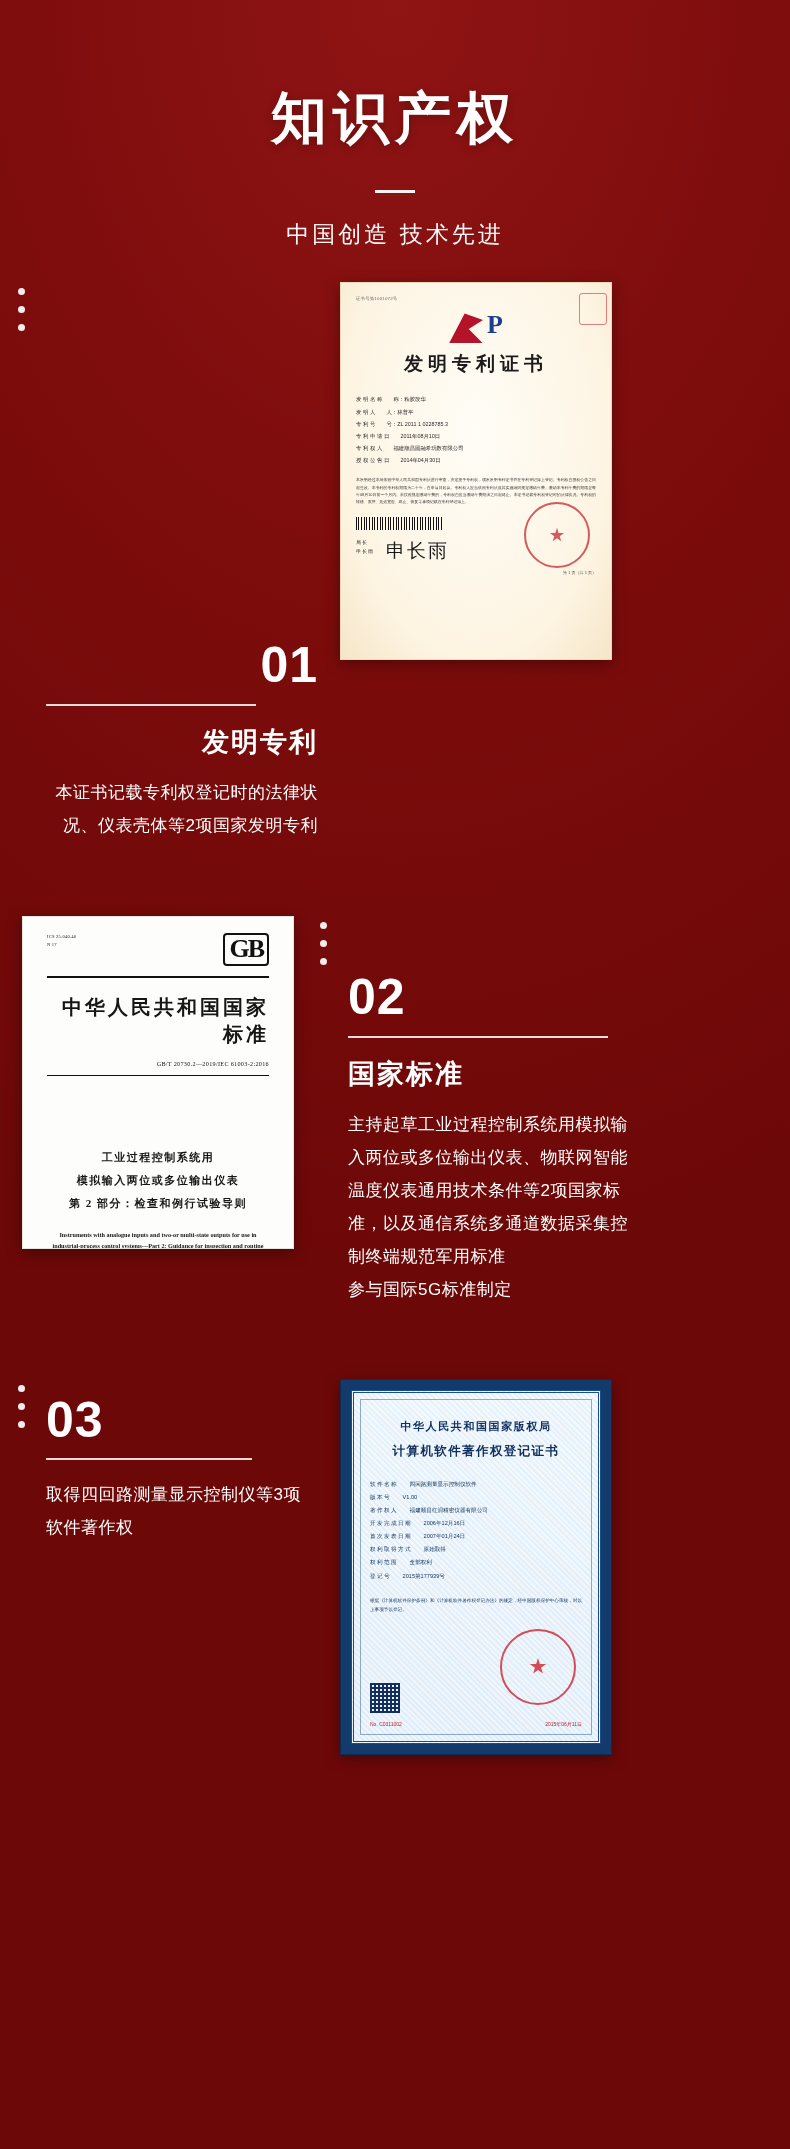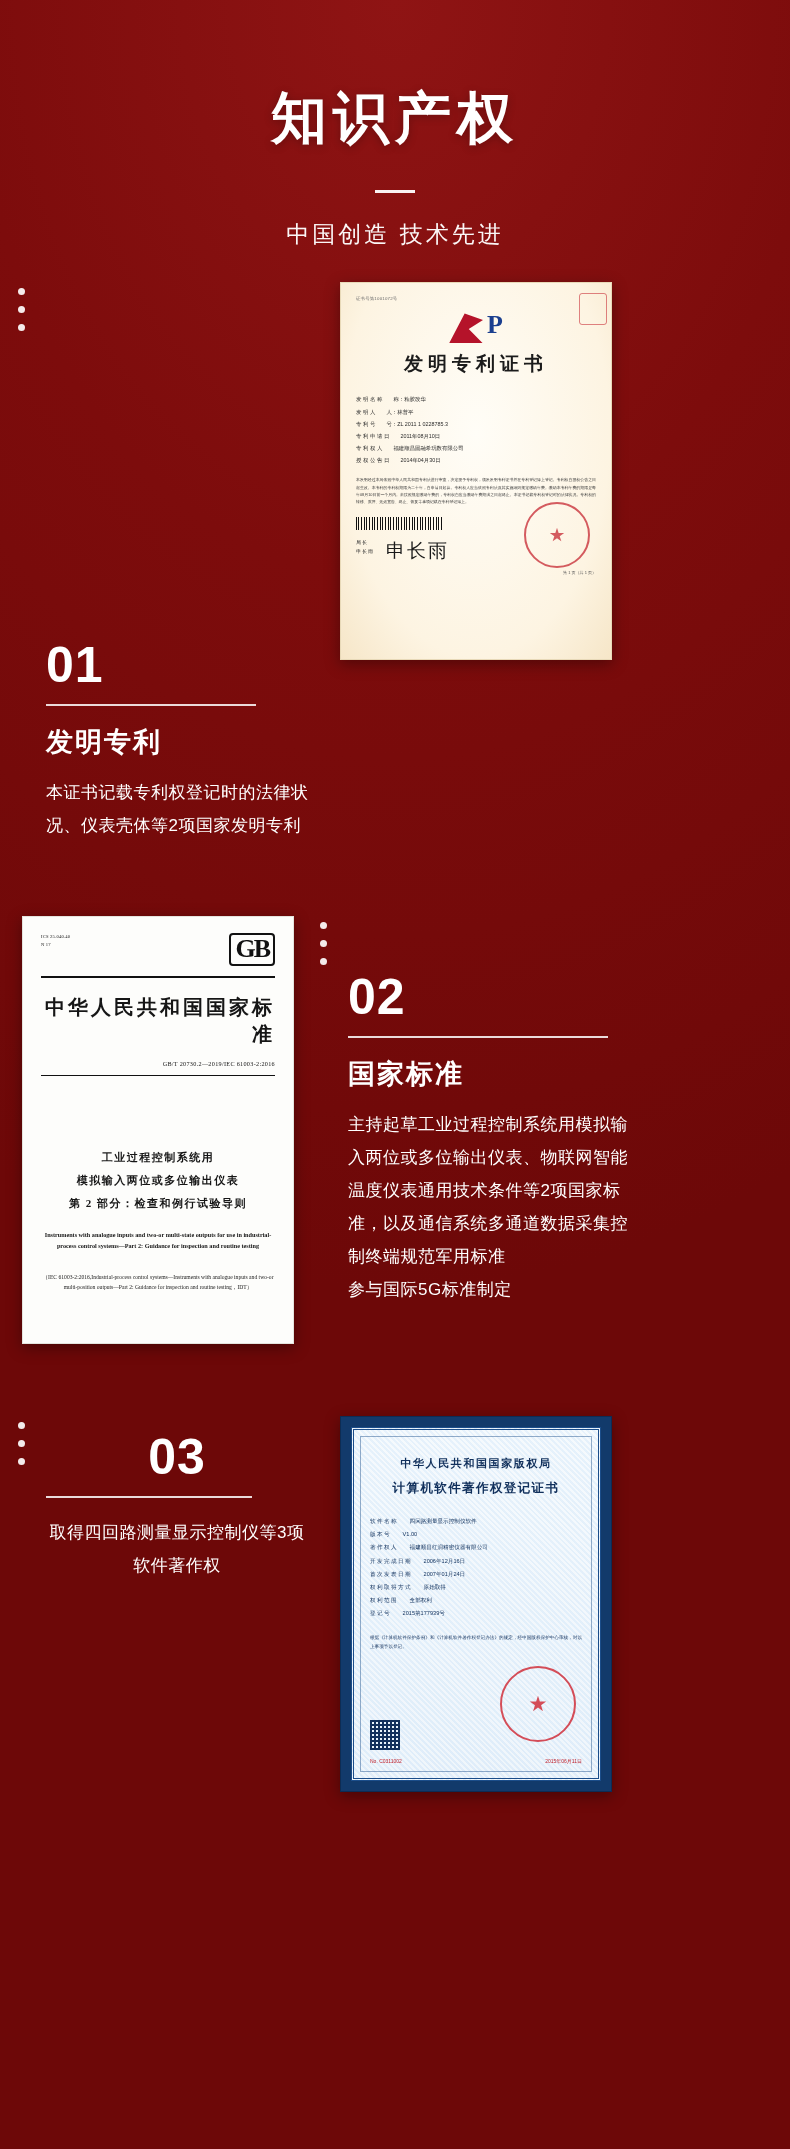--- a/index.html
+++ b/index.html
@@ -116,20 +116,21 @@
     position: relative;
   }
 
   
   .s1 { padding-top: 32px; }
   .s1 .txt {
     width: 300px;
     margin-left: 18px;
     padding-left: 28px;
     padding-top: 360px;
+    text-align: right;
   }
   .s1 .num-rule { width: 210px; }
   .cert-patent {
     width: 272px;
     height: 378px;
     margin-left: 22px;
     margin-top: 0;
     padding: 13px 15px 10px 15px;
     background:
       radial-gradient(ellipse at 50% 40%, #fffdf7 0%, #fdf4e2 70%, #f6e6c8 100%);
@@ -249,23 +250,23 @@
     height: 30px;
     border: 1px solid #c4202b;
     border-radius: 3px;
     opacity: 0.55;
   }
 
   
   .s2 { padding-top: 74px; }
   .cert-gb {
     width: 272px;
-    height: 428px;
+    height: 333px;
     margin-left: 22px;
-    padding: 16px 18px;
+    padding: 16px 24px;
     background: #fdfdfb;
     border: 1px solid #e4e4de;
     font-family: "Liberation Serif", "DejaVu Serif", serif;
     color: #161616;
   }
   .gb-topline {
     display: flex;
     justify-content: space-between;
     align-items: flex-start;
     font-size: 4.6px;
@@ -337,21 +338,20 @@
   }
   .s2 .num-rule { width: 260px; }
 
   
   .s3 { padding-top: 72px; padding-bottom: 60px; }
   .s3 .txt {
     width: 290px;
     margin-left: 18px;
     padding-left: 28px;
     padding-top: 18px;
-    text-align: center;
   }
   .s3 .num-rule { width: 206px; }
   .cert-sw {
     width: 272px;
     height: 376px;
     margin-left: 32px;
     padding: 10px;
     background: #123a6b;
     border: 1px solid #0d2c54;
   }

